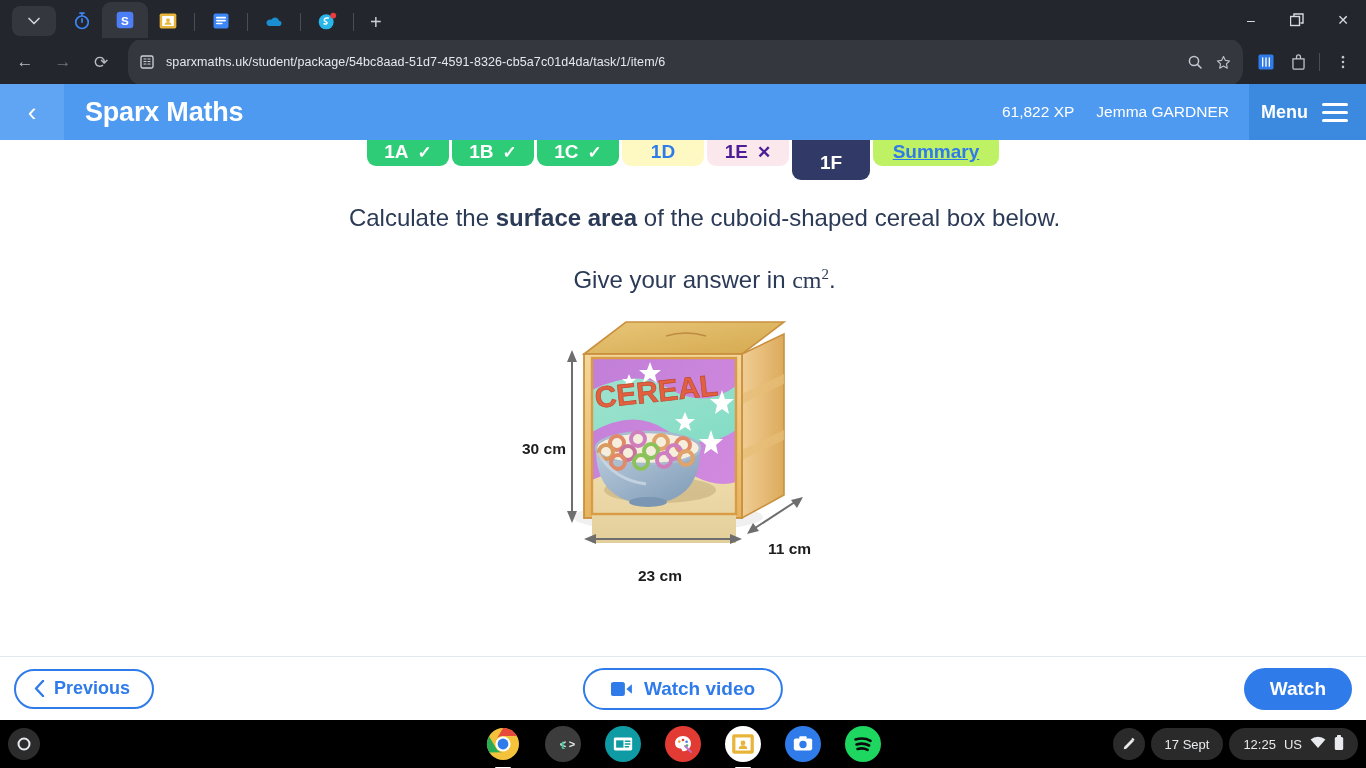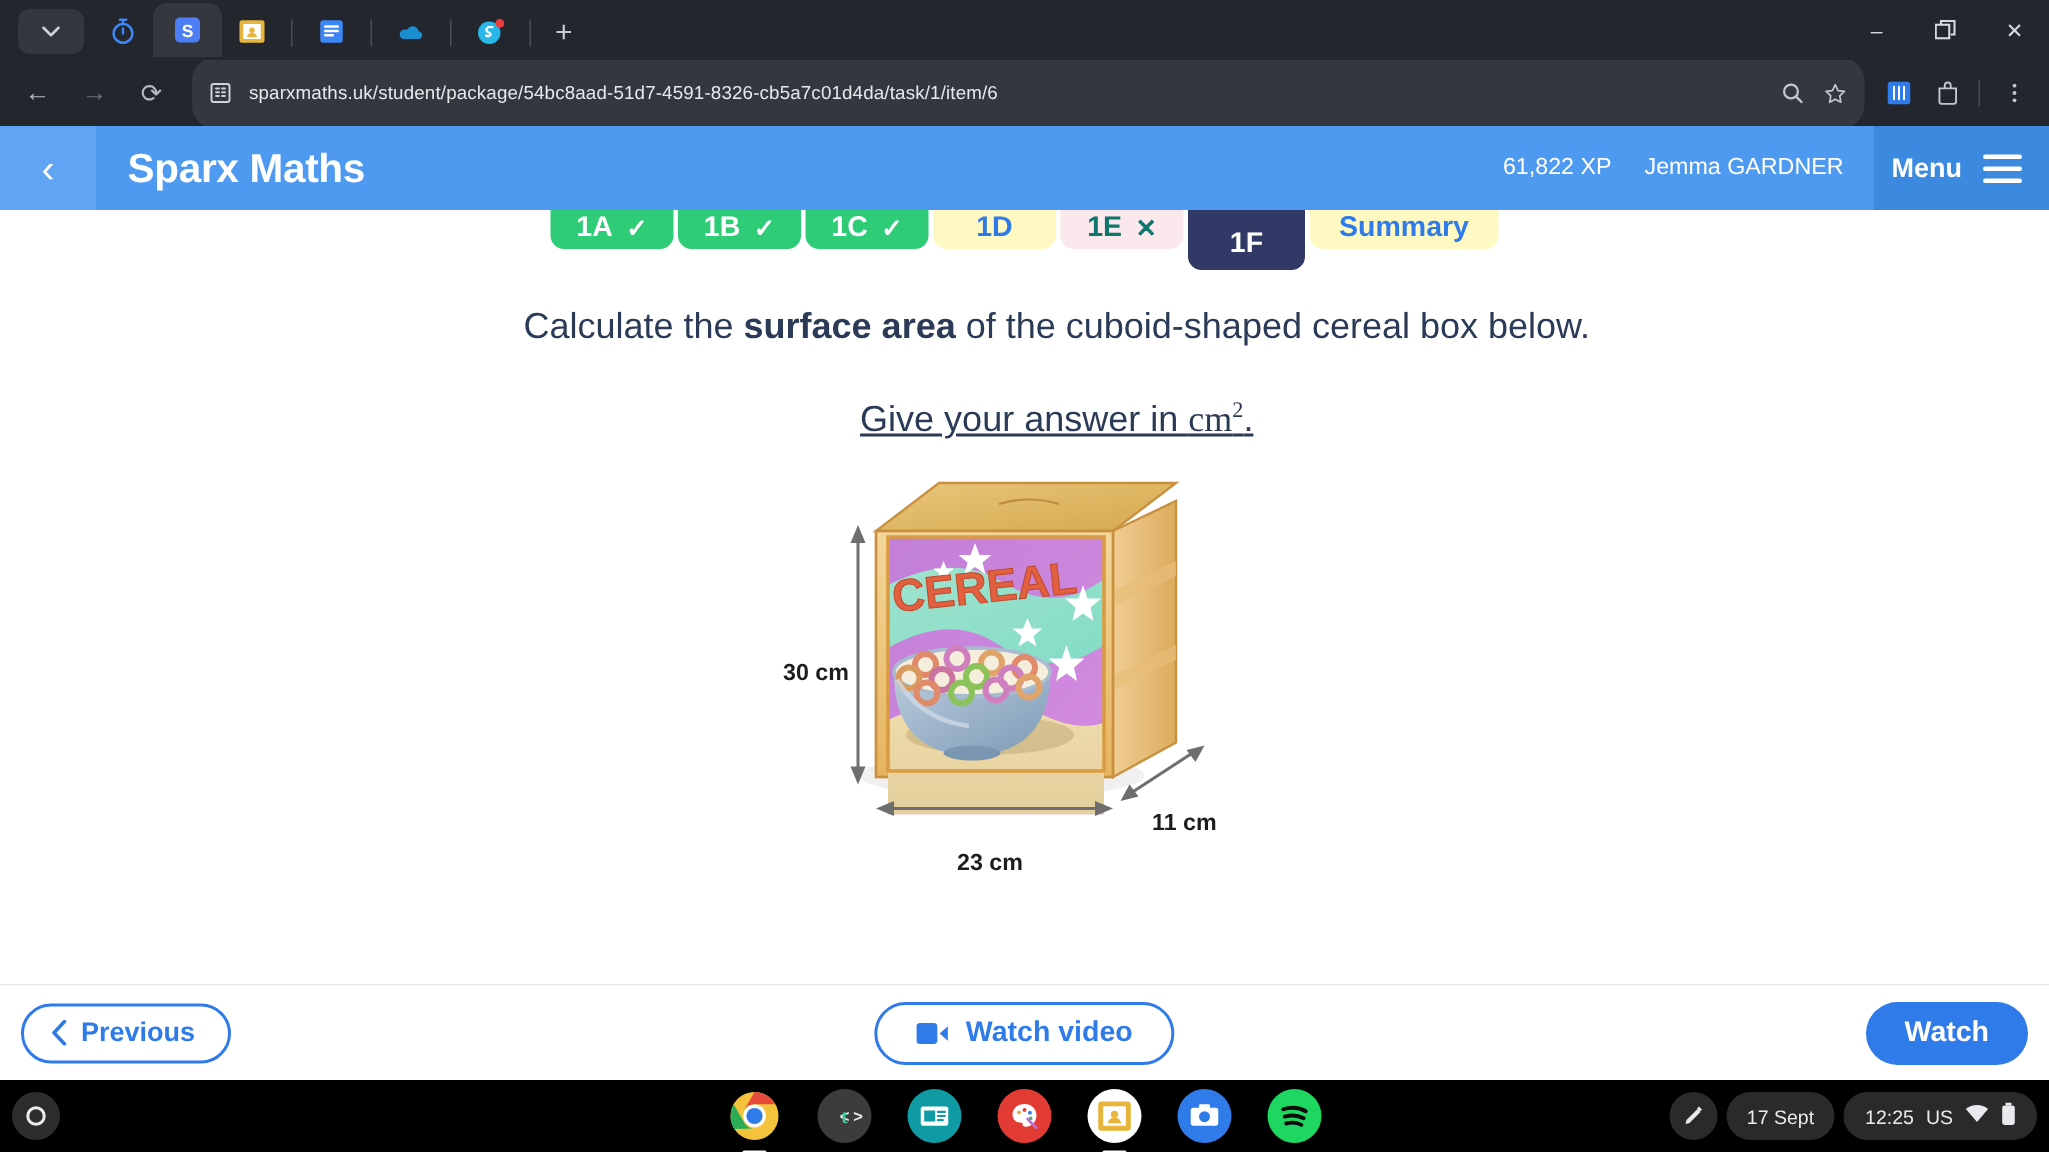--- a/index.html
+++ b/index.html
@@ -180,40 +180,39 @@
     border-radius: 0 0 9px 9px;
     display: flex; align-items: center; justify-content: center;
     gap: 9px;
     font-size: 19px; font-weight: 700;
     cursor: pointer;
     padding: 0 14px;
     padding-top: 8px;
   }
   .qtab.done { background:#2ecc77; color:#fff; }
   .qtab.todo { background:#fef9c3; color:#2f7bea; }
-  .qtab.wrong { background:#fbe8ec; color:#0f766e; }
+  .qtab.wrong { background:#fbe8ec; color:#4c1d95; }
   .qtab.current {
     background:#313a66; color:#fff;
     height: 50px; padding-top: 16px; min-width: 78px;
     border-radius: 0 0 9px 9px;
   }
-  .qtab.summary { background:#fef9c3; color:#2f7bea; min-width: 126px; }
+  .qtab.summary { background:#bef264; color:#2f7bea; min-width: 126px; text-decoration: underline; }
   .tick { font-size: 17px; font-weight: 700; }
 
   
   .q-body { text-align: center; padding-top: 22px; margin-left: 43px; }
   .q-line1 {
     font-size: 24px; color: #2b3a56; font-weight: 400;
     line-height: 1.35;
   }
   .q-line1 b { font-weight: 700; }
   .q-line2 {
     font-size: 24px; color: #2b3a56; margin-top: 32px;
     font-family: "Liberation Serif", serif;
-    text-decoration: underline;
   }
   .q-line2 .san { font-family: "Liberation Sans", sans-serif; }
   .q-line2 sup { font-size: 0.62em; vertical-align: super; }
 
   
   .diagram-wrap {
     display: flex; justify-content: center;
     margin-top: 18px;
   }
   .diagram { position: relative; width: 330px; height: 290px; }

